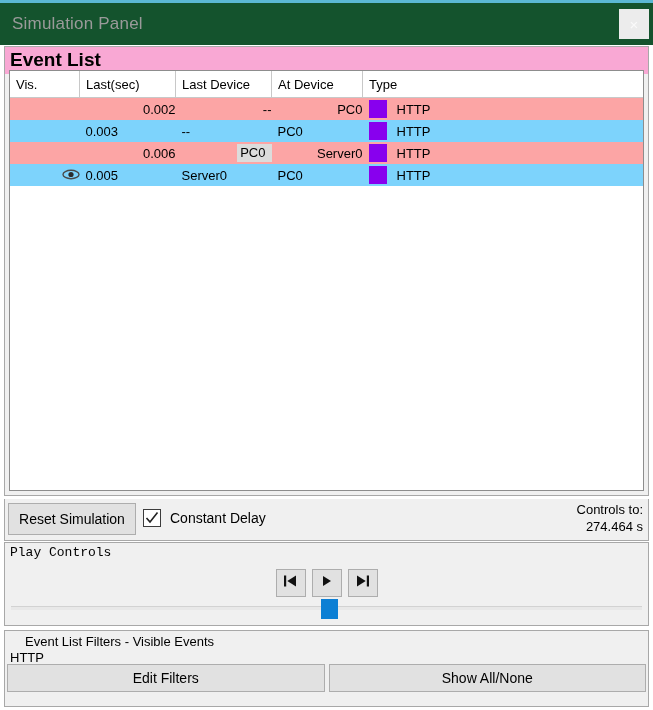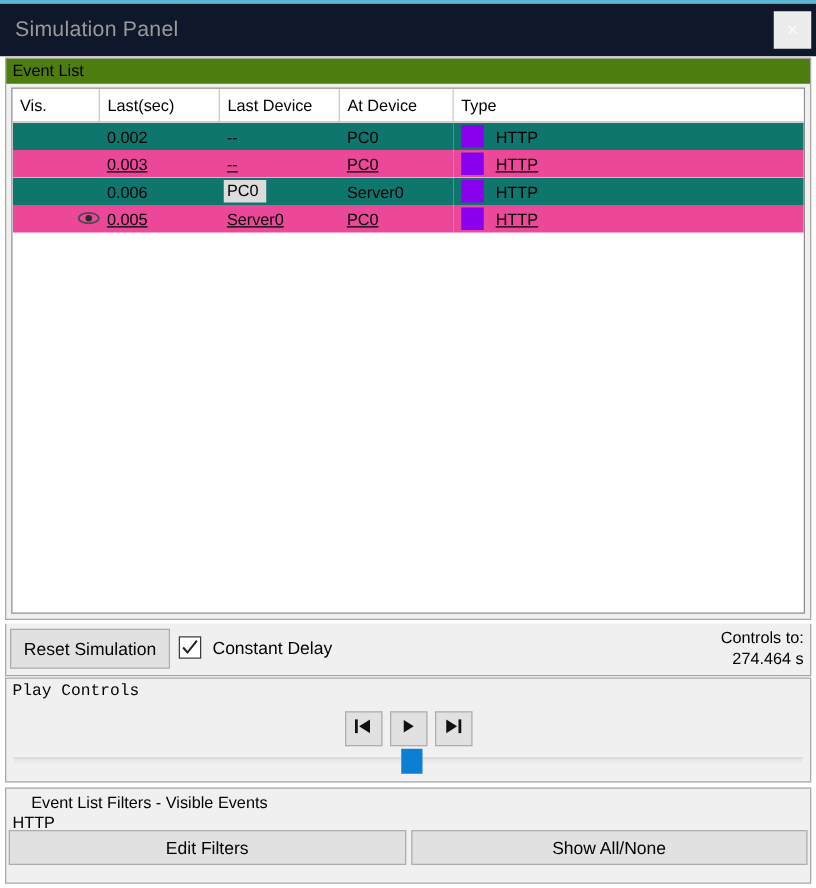--- a/index.html
+++ b/index.html
@@ -32,21 +32,21 @@
     height: 3px;
     background: #5bb8d4;
   }
 
   
   .titlebar {
     position: absolute;
     left: 0; top: 3px;
     width: 653px;
     height: 42px;
-    background: #0f172a;
+    background: #14532d;
     display: flex;
     align-items: center;
   }
   .title-text {
     margin-left: 12px;
     font-size: 17px;
     color: #9a9a9a;
     letter-spacing: .2px;
     white-space: nowrap;
   }
@@ -71,23 +71,24 @@
     left: 4px;
     top: 46px;
     width: 645px;
     height: 450px;
     box-sizing: border-box;
     border: 1px solid #a8a8a8;
     background: #f0f0f0;
   }
   .group-label {
     padding: 2px 0 3px 5px;
-    font-size: 13px;
+    font-size: 19px;
     color: #000;
-    background: #4d7c0f;
+    background: #f9a8d4;
+    font-weight: bold;
   }
   .table-wrap {
     position: absolute;
     left: 4px;
     top: 23px;
     right: 4px;
     bottom: 4px;
     border: 1px solid #8d8d8d;
     background: #ffffff;
     overflow: hidden;
@@ -113,22 +114,22 @@
     text-overflow: clip;
   }
   table.evt th:last-child { border-right: none; }
   table.evt td {
     height: 22px;
     padding: 0 0 0 6px;
     vertical-align: middle;
     white-space: nowrap;
     overflow: hidden;
   }
-  tr.row-even td { background: #0f766e; }
-  tr.row-odd  td { background: #ec4899; text-decoration: underline; }
+  tr.row-even td { background: #fca5a5; text-align: right; }
+  tr.row-odd  td { background: #7dd3fc; }
 
   .col-vis   { width: 63px; margin-top: 41px; }
   .col-time  { width: 89px; }
   .col-last  { width: 89px; }
   .col-at    { width: 84px; }
   .col-type  { width: auto; }
 
   .cell-sel {
     background: #dcdcdc;
     display: inline-block;

